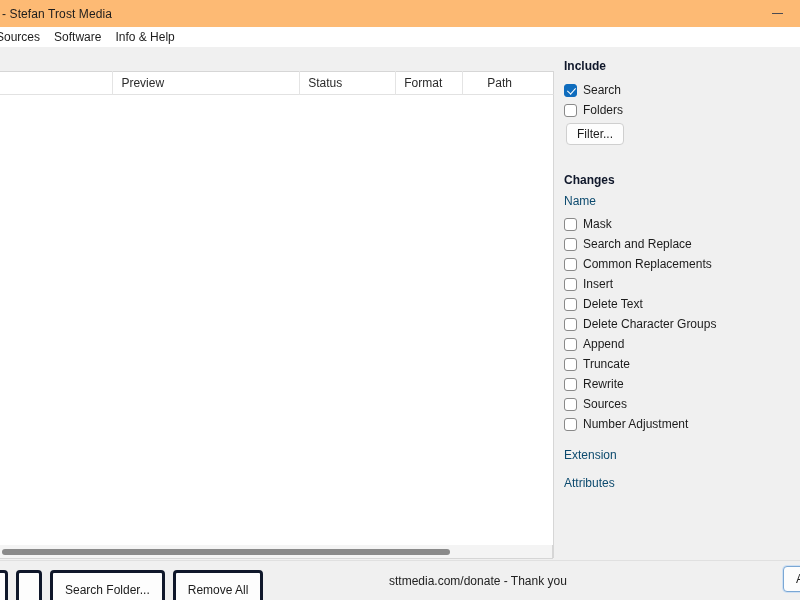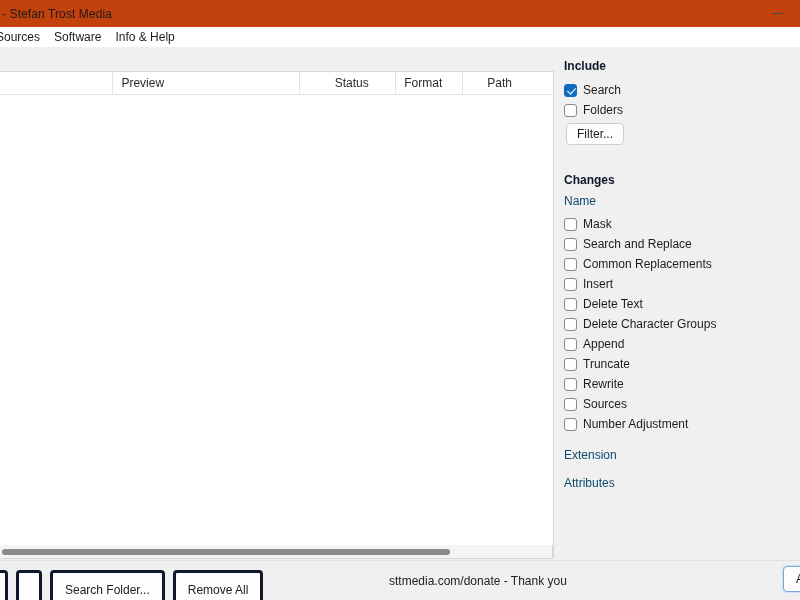--- a/index.html
+++ b/index.html
@@ -15,21 +15,21 @@
   #app {
     position: relative;
     width: 800px; height: 600px;
     background: #f0f0f0;
   }
 
   
   .titlebar {
     position: absolute; left: 0; top: 0;
     width: 800px; height: 27px;
-    background: #c2410c;
+    background: #fdba74;
     display: flex; align-items: center; text-align: center;
   }
   .titlebar-text {
     font-size: 12px;
     color: #1c1c1c;
     padding-left: 2px;
     white-space: nowrap;
     letter-spacing: 0.1px;
   }
   .win-controls {
@@ -235,21 +235,21 @@
     <div class="menuitem">Info &amp; Help</div>
   </div>
 
   <div class="main">
 
     <div class="listpanel"></div>
 
     <div class="table-header" id="table-header">
         <div class="th" style="width: 118px;"></div>
         <div class="th" style="width: 193px;">Preview</div>
-        <div class="th" style="width: 99px; text-align: center;">Status</div>
+        <div class="th" style="width: 99px;">Status</div>
         <div class="th" style="width: 69px;">Format</div>
         <div class="th" style="width: 76px; margin-left: 16px;">Path</div>
       </div>
 
     <div class="list-body"></div>
 
     <div class="hscroll">
       <div class="hscroll-thumb"></div>
     </div>
 

